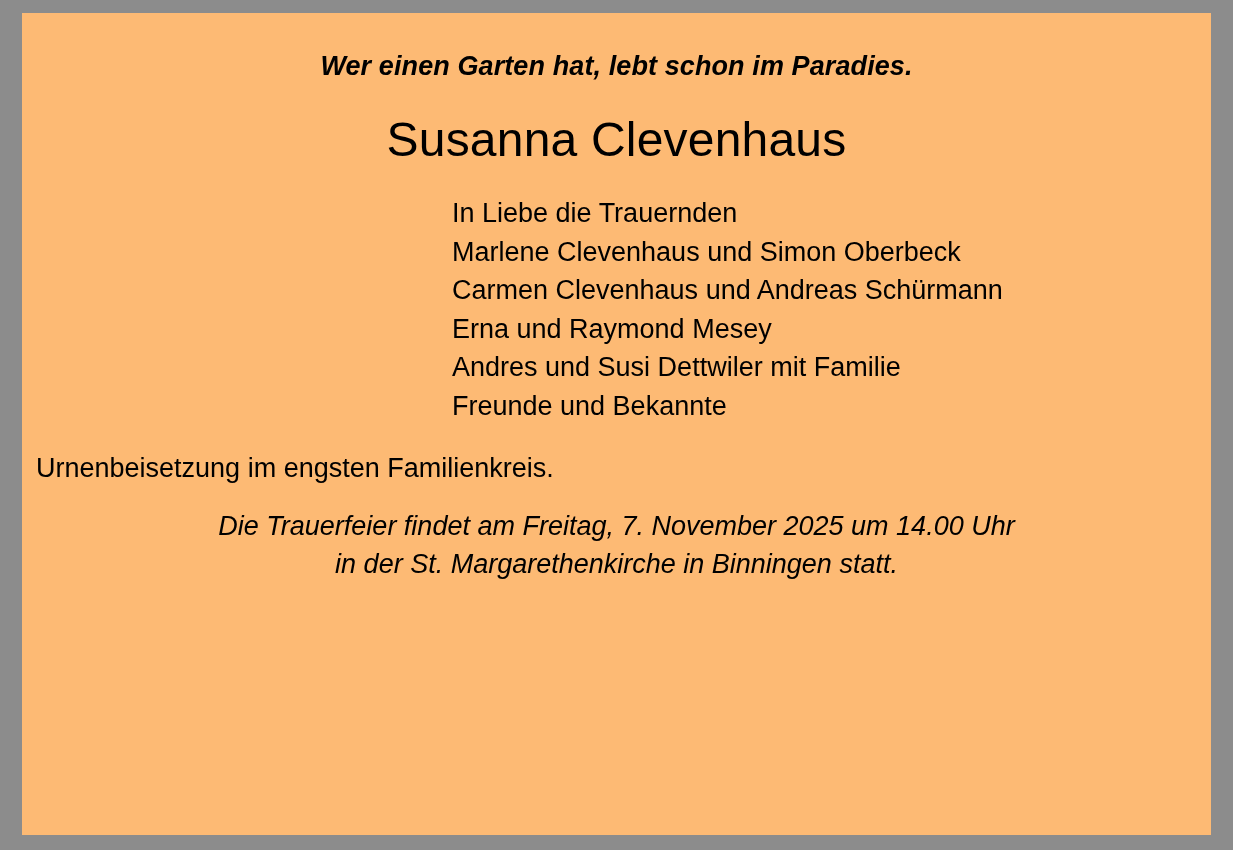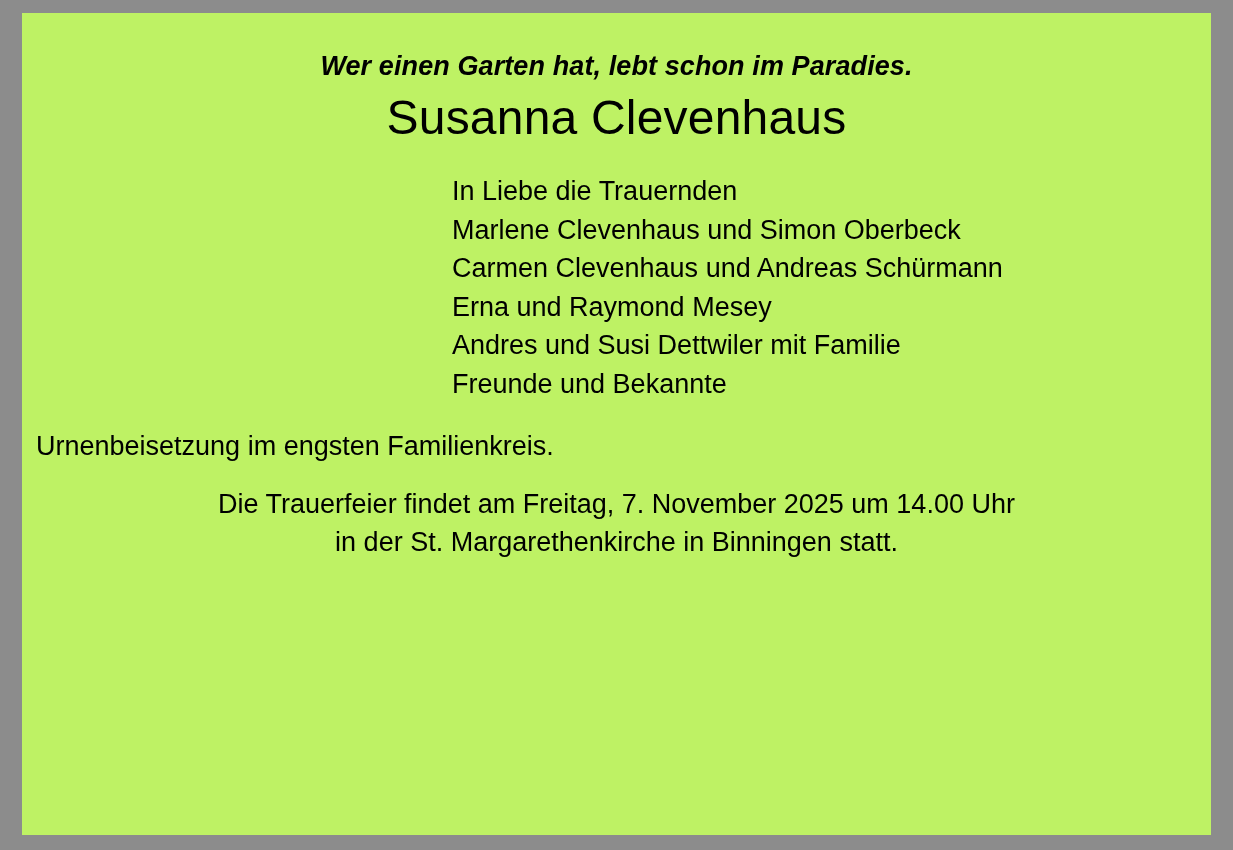--- a/index.html
+++ b/index.html
@@ -13,21 +13,21 @@
     font-family: "Liberation Sans", sans-serif;
     color: #000000;
     overflow: hidden;
   }
   .obituary-frame {
     position: absolute;
     left: 22px;
     top: 13px;
     width: 1189px;
     height: 822px;
-    background: #bef264;
+    background: #fdba74;
     box-sizing: border-box;
   }
   .inner {
     position: absolute;
     left: 14px;
     top: 0px;
     width: 1161px;
     height: 822px;
   }
   .epigraph {
@@ -42,21 +42,21 @@
     font-size: 27px;
     line-height: 39px;
     text-align: left;
     margin-top: 34px;
     padding-left: 14px;
     padding-right: 6px;
   }
   .deceased-name {
     font-size: 48px;
     text-align: center;
-    margin-top: 8px;
+    margin-top: 30px;
     line-height: 56px;
     letter-spacing: 0.2px;
   }
   .dates {
     font-size: 29px;
     text-align: center;
     margin-top: 4px;
     line-height: 34px;
   }
   .mourners {
@@ -72,20 +72,21 @@
   .burial-note {
     font-size: 27px;
     margin-top: 26px;
     line-height: 34px;
   }
   .ceremony {
     font-size: 27px;
     text-align: center;
     margin-top: 22px;
     line-height: 38px;
+    font-style: italic;
   }
   .ceremony div {
     white-space: nowrap;
   }
 </style>
 </head>
 <body>
 
 <div class="obituary-frame">
   <div class="inner">

